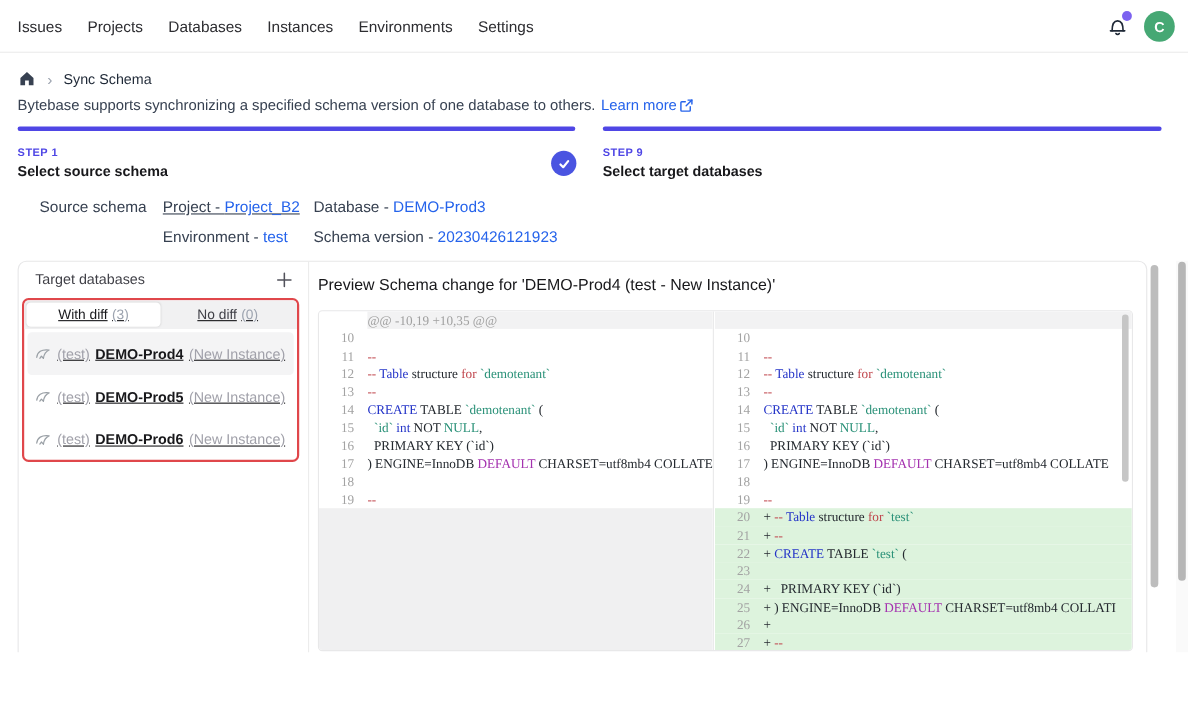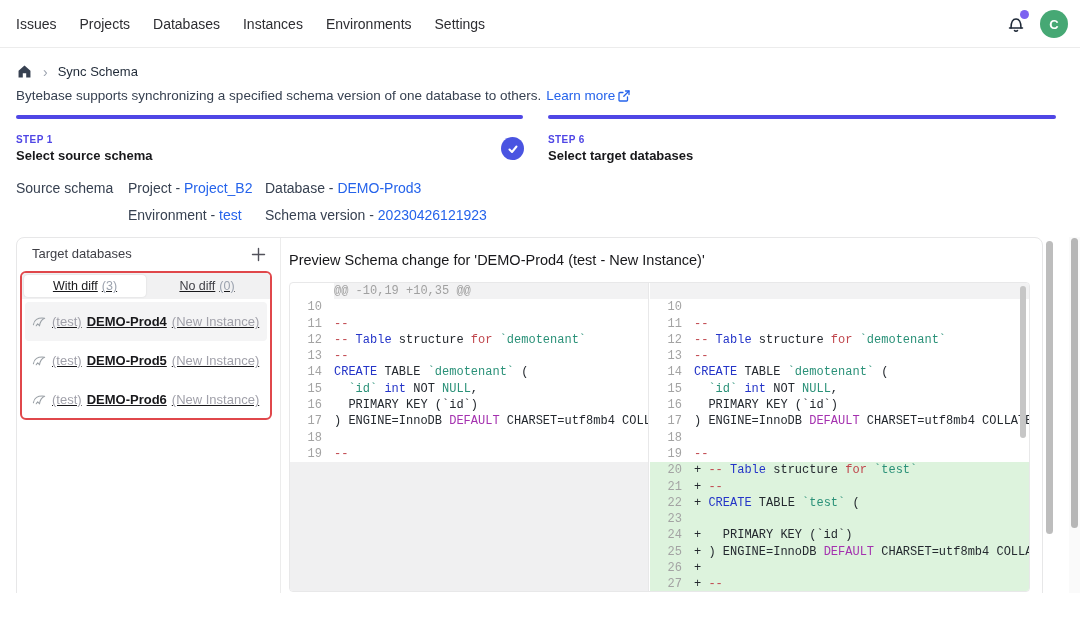--- a/index.html
+++ b/index.html
@@ -26,23 +26,23 @@
 
   
   .bar { position:absolute; top:115px; height:4px; border-radius:2px; background:#4f46e5; }
   .bar1 { left:16px; width:507px; }
   .bar2 { left:548px; width:508px; }
   .step-kicker { position:absolute; top:134px; font-size:10px; font-weight:700; letter-spacing:.4px; color:#4f46e5; }
   .step-title { position:absolute; top:148px; font-size:13px; font-weight:700; color:#18181b; }
   .check-circle { position:absolute; left:501px; top:137px; width:23px; height:23px; border-radius:50%; background:#4a54e1; display:flex; align-items:center; justify-content:center; }
 
   
-  .src-row { position:absolute; font-size:14px; color:#374151; }
+  .src-row { position:absolute; font-size:14px; color:#374151;margin-left:20px; }
   .src-label { left:16px; top:180px; }
-  .c2r1 { left:128px; top:180px; } .c3r1 { left:265px; top:180px; }
+  .c2r1 { left:128px; top:180px;text-decoration:underline; } .c3r1 { left:265px; top:180px; }
   .c2r2 { left:128px; top:207px; } .c3r2 { left:265px; top:207px; }
   .src-row a, .link-val { color:#2563eb; text-decoration:none; cursor:pointer; }
 
   
   .card { position:absolute; left:16px; top:237px; width:1027px; height:410px; border:1px solid #e7e7e8; border-radius:8px; background:#fff; }
   .v-divider { position:absolute; left:280px; top:238px; width:1px; height:400px; background:#ececec; }
 
   
   .tp-header { position:absolute; left:32px; top:246px; font-size:13px; font-weight:500; color:#3f3f46; }
   .tp-add { position:absolute; left:247px; top:243px; width:22px; height:22px; display:flex; align-items:center; justify-content:center; cursor:pointer; color:#52525b; }
@@ -56,21 +56,21 @@
   .db-item.selected { background:#f4f4f5; }
   .db-env, .db-suffix { color:#a1a1aa; }
   .db-name { color:#18181b; font-weight:600; }
 
   
   .preview-title { position:absolute; left:289px; top:252px; font-size:14.5px; color:#18181b; }
   .editor { position:absolute; left:289px; top:282px; width:741px; height:310px; border:1px solid #e8e8e9; border-radius:4px; background:#fff; overflow:hidden; }
   .pane { position:absolute; top:0; bottom:0; display:flex; flex-direction:column; overflow:hidden; }
   .pane-left { left:0; width:359px; border-right:1px solid #e8e8e9; }
   .pane-right { left:360px; width:379px; }
-  .drow { display:flex; height:16.3px; line-height:16.3px; flex:0 0 16.3px; font-family:Liberation Mono, monospace; font-size:12px; }
+  .drow { display:flex; height:16.3px; line-height:16.3px; flex:0 0 16.3px; font-family:Liberation Serif, serif; font-size:12px; }
   .gut { flex:0 0 44px; text-align:right; padding-right:12px; color:#a3a3a3; }
   .code { flex:1; white-space:pre; overflow:hidden; color:#24292f; }
   .drow.hdr .code { background:#f2f2f3; }
   .drow.hdr2 { background:#f2f2f3; }
   .drow.add { background:#ddf3dd; }
   .filler { flex:1; background:#f0f0f1; }
   .tk-g{color:#a0a0a0} .tk-r{color:#c0454c} .tk-k{color:#2434c8} .tk-s{color:#2a9178} .tk-p{color:#a431af} .tk-d{color:#24292f}
   .inner-scroll { position:absolute; right:3px; top:3px; width:6px; height:152px; border-radius:3px; background:#c6c6c6; }
 
   .ddl-title { position:absolute; left:289px; top:613px; font-size:14.5px; color:#18181b; display:flex; align-items:center; gap:18px; }
@@ -133,21 +133,21 @@
 
   <div class="bar bar1"></div>
   <div class="bar bar2"></div>
   <div class="step-kicker" style="left:16px;">STEP 1</div>
   <div class="step-title" style="left:16px;">Select source schema</div>
   <div class="check-circle">
     <svg width="12" height="12" viewBox="0 0 12 12" fill="none" stroke="#fff" stroke-width="2" stroke-linecap="round" stroke-linejoin="round">
         <path d="M2.5 6.5 5 9l4.5-5.5"></path>
       </svg>
   </div>
-  <div class="step-kicker" style="left:548px;">STEP 6</div>
+  <div class="step-kicker" style="left:548px;">STEP 9</div>
   <div class="step-title" style="left:548px;">Select target databases</div>
 
   <div class="src-row src-label">Source schema</div>
   <div class="src-row c2r1"><span>Project - </span><span class="link-val">Project_B2</span></div>
   <div class="src-row c3r1"><span>Database - </span><span class="link-val">DEMO-Prod3</span></div>
   <div class="src-row c2r2"><span>Environment - </span><span class="link-val">test</span></div>
   <div class="src-row c3r2"><span>Schema version - </span><span class="link-val">20230426121923</span></div>
 
   <div class="card"></div>
   <div class="v-divider"></div>

